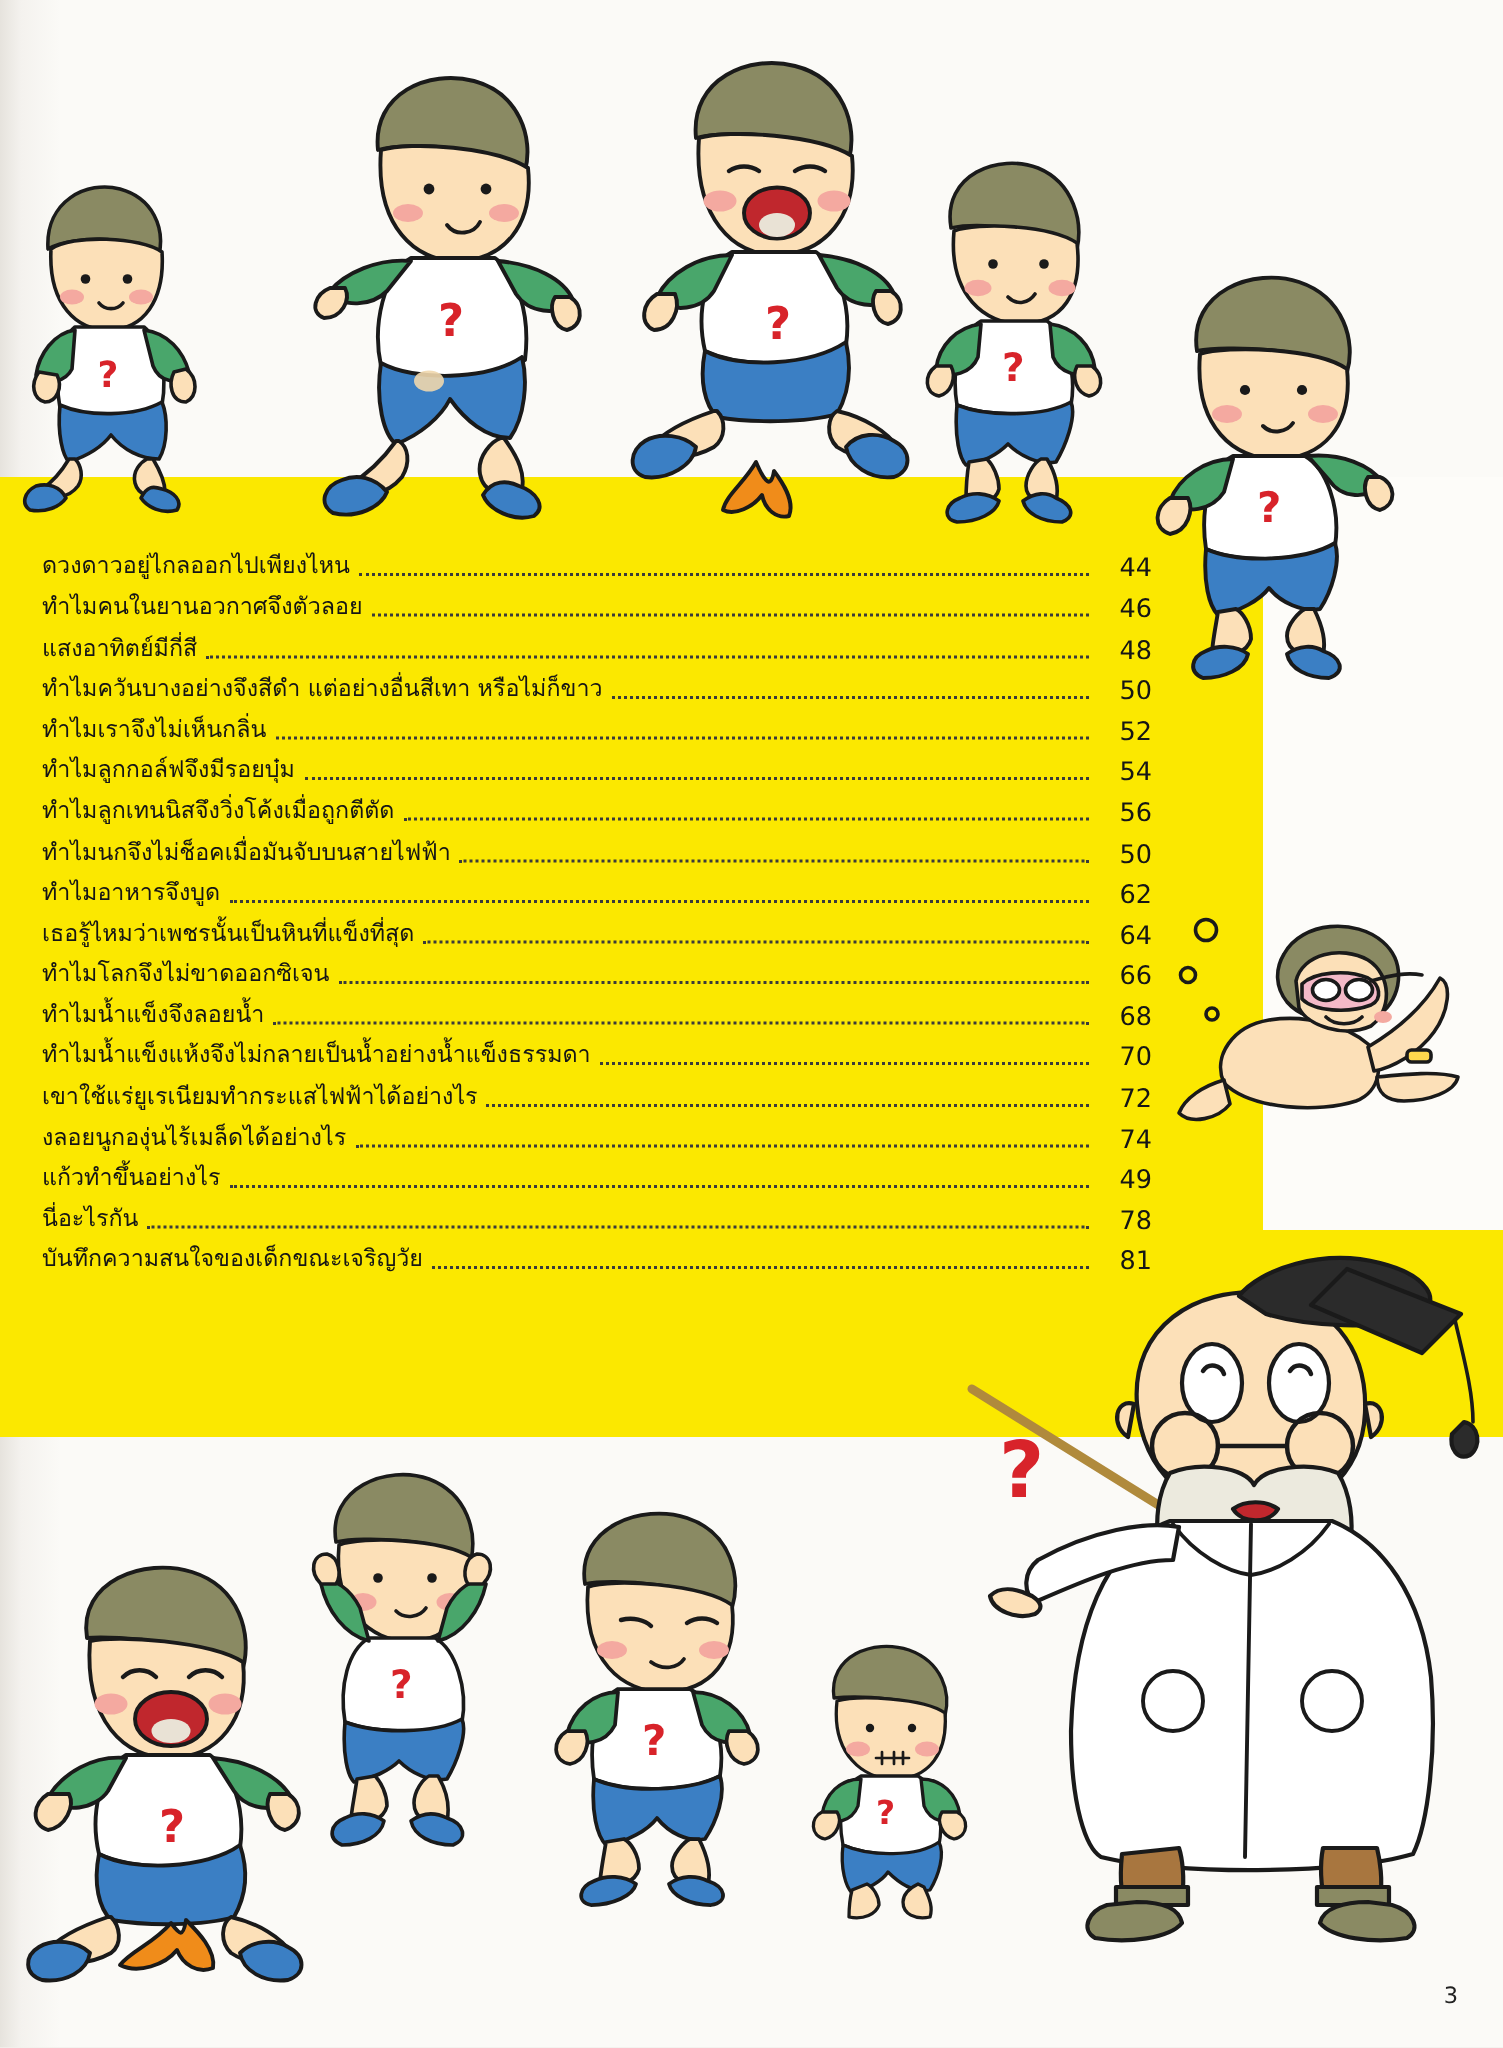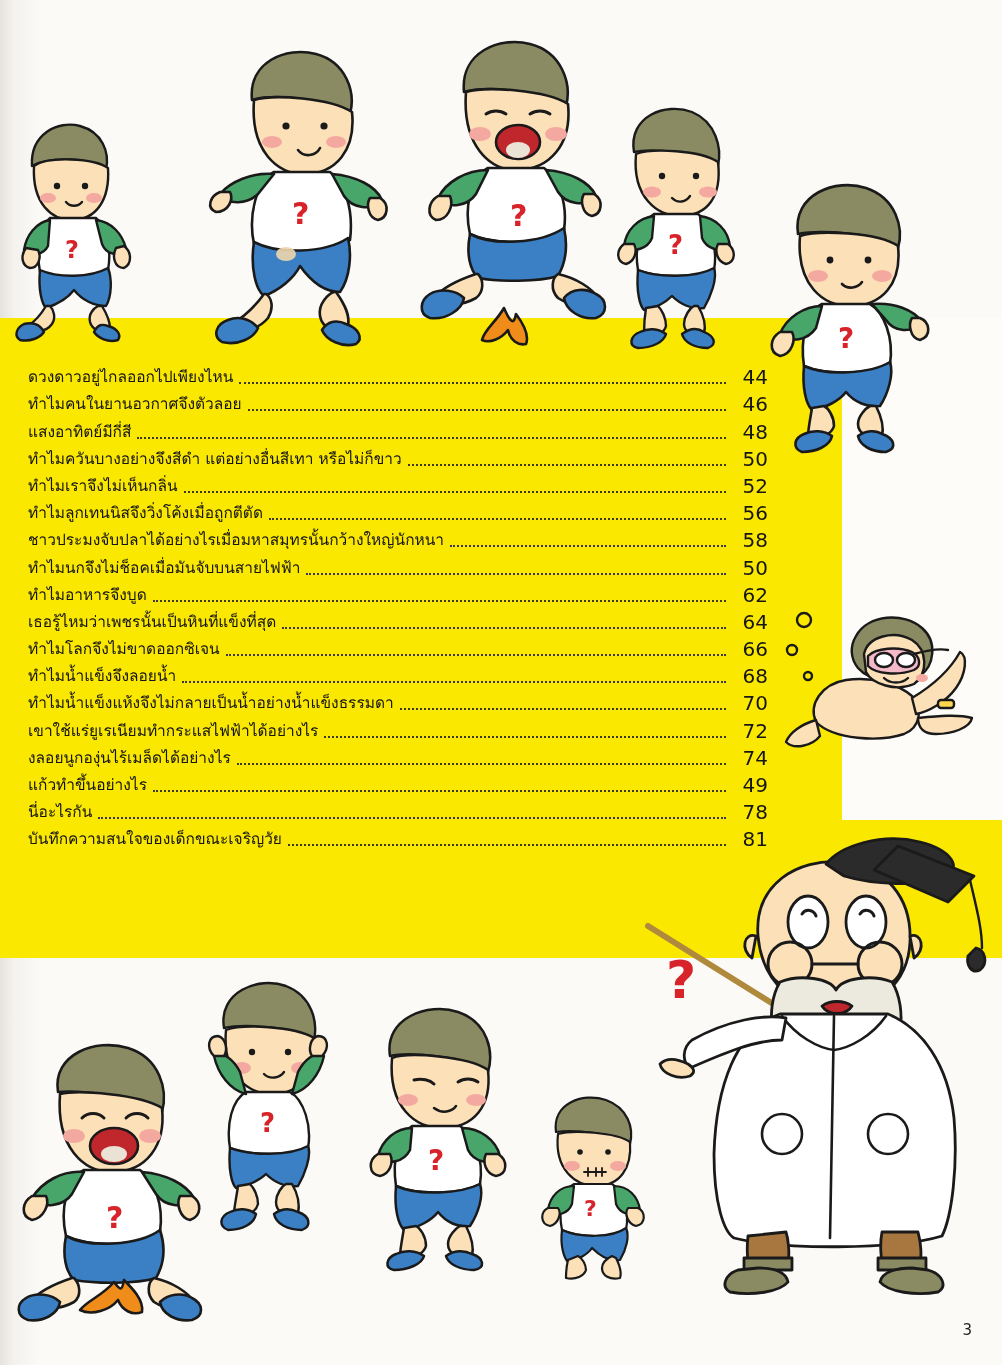--- a/index.html
+++ b/index.html
@@ -43,21 +43,21 @@
     flex:1 1 auto;
     border-bottom:2px dotted #3a3a3a;
     margin-bottom:5px;
     min-width:10px;
     height:1px;
   }
   .toc-page {
     flex:0 0 34px;
     text-align:right;
     padding-left:8px;
-    font-size:20px;
+    font-size:17px;
   }
   .page-num {
     position:absolute;
     right:30px; bottom:26px;
     font-size:15px; color:#222;
   }
   
   .kid { position:absolute; }
   svg { display:block; overflow:visible; }
   .qmark { font-family:"DejaVu Sans", sans-serif; font-weight:bold; fill:#d8232a; }
@@ -256,28 +256,28 @@
       <span class="toc-title">ทำไมควันบางอย่างจึงสีดำ  แต่อย่างอื่นสีเทา  หรือไม่ก็ขาว</span>
       <span class="toc-dots"></span>
       <span class="toc-page">50</span>
     </div>
     <div class="toc-row">
       <span class="toc-title">ทำไมเราจึงไม่เห็นกลิ่น</span>
       <span class="toc-dots"></span>
       <span class="toc-page">52</span>
     </div>
     <div class="toc-row">
+      <span class="toc-title">ทำไมลูกกอล์ฟจึงมีรอยบุ๋ม</span>
+      <span class="toc-dots"></span>
+      <span class="toc-page">54</span>
+    </div>
+    <div class="toc-row">
       <span class="toc-title">ทำไมลูกเทนนิสจึงวิ่งโค้งเมื่อถูกตีตัด</span>
       <span class="toc-dots"></span>
       <span class="toc-page">56</span>
-    </div>
-    <div class="toc-row">
-      <span class="toc-title">ชาวประมงจับปลาได้อย่างไรเมื่อมหาสมุทรนั้นกว้างใหญ่นักหนา</span>
-      <span class="toc-dots"></span>
-      <span class="toc-page">58</span>
     </div>
     <div class="toc-row">
       <span class="toc-title">ทำไมนกจึงไม่ช็อคเมื่อมันจับบนสายไฟฟ้า</span>
       <span class="toc-dots"></span>
       <span class="toc-page">50</span>
     </div>
     <div class="toc-row">
       <span class="toc-title">ทำไมอาหารจึงบูด</span>
       <span class="toc-dots"></span>
       <span class="toc-page">62</span>

